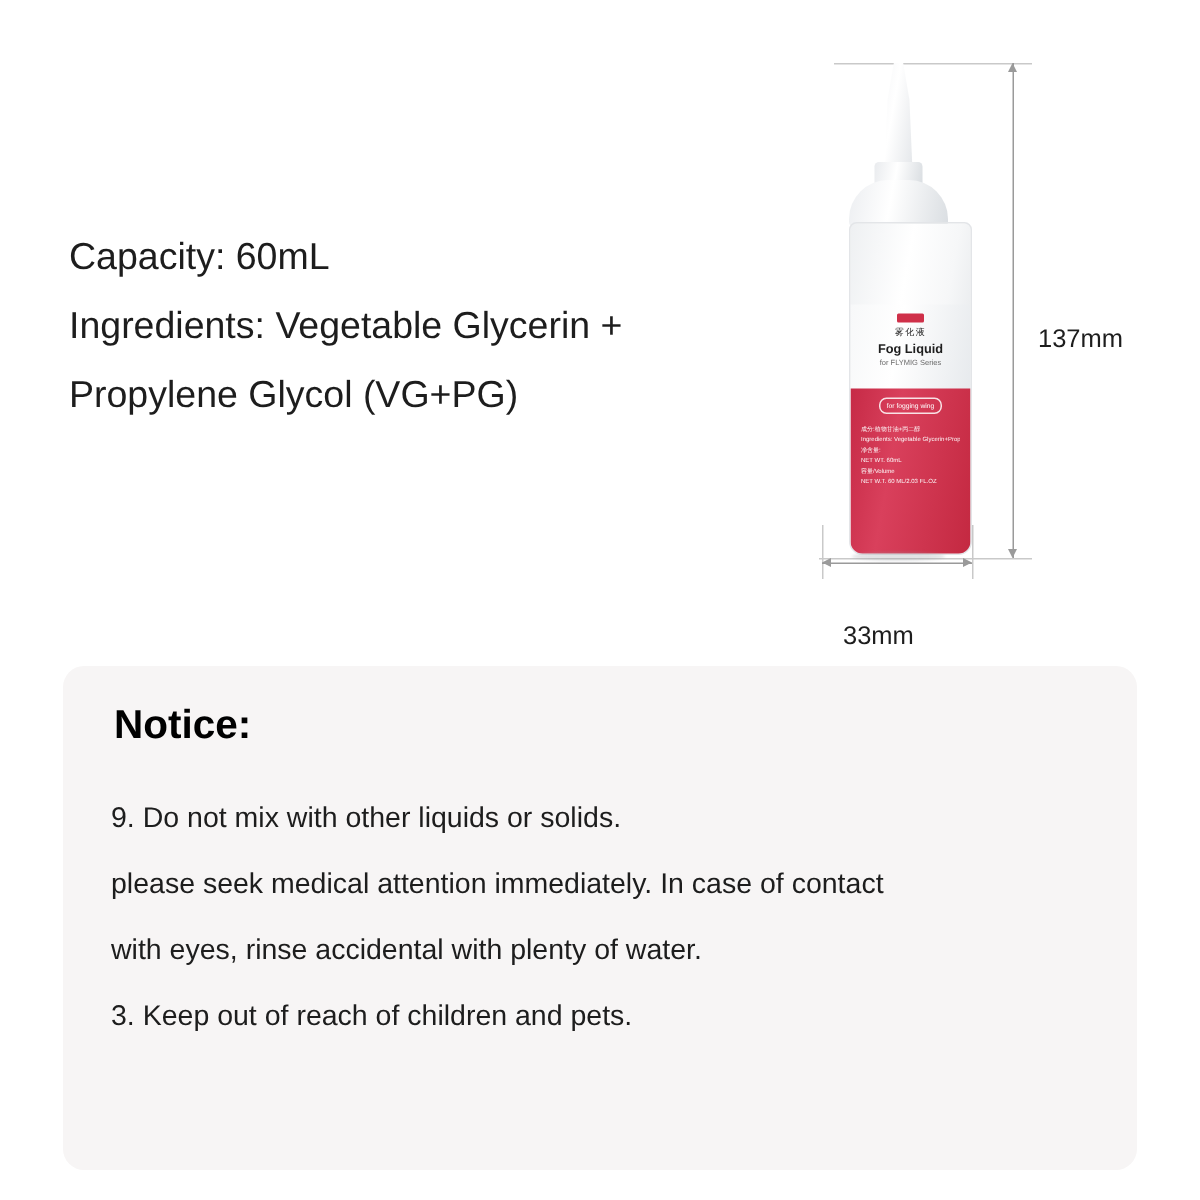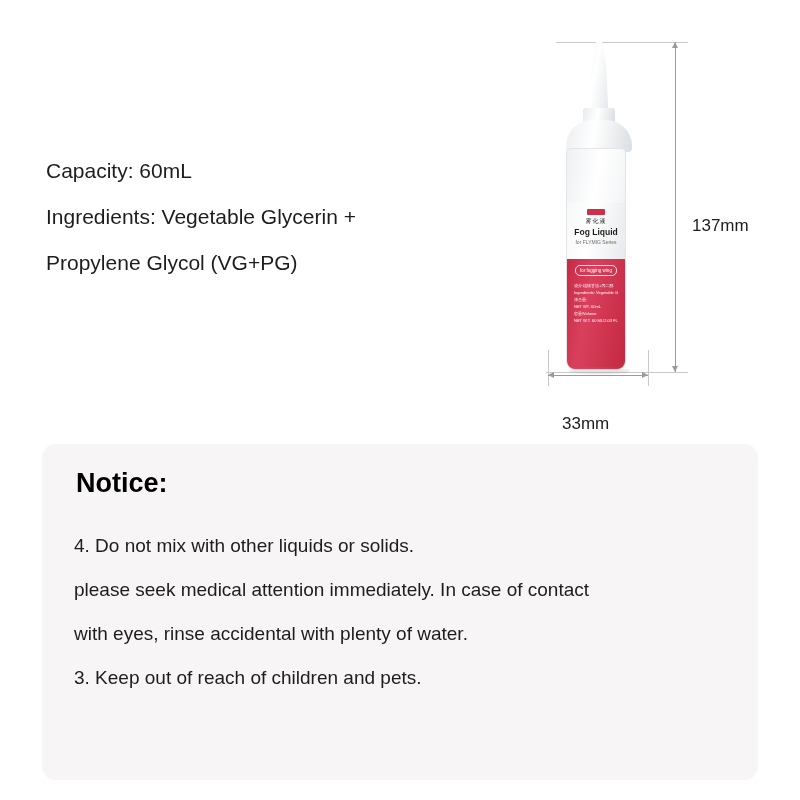--- a/index.html
+++ b/index.html
@@ -33,21 +33,21 @@
     color: #111111;
   }
 
   .spec-lines {
     position: absolute;
     left: 46px;
     top: 148px;
     width: 470px;
   }
   .spec-line {
-    font-size: 21px;
+    font-size: 25px;
     color: #1d1d1d;
     line-height: 46px;
     white-space: nowrap;
   }
 
   
   .product-area {
     position: absolute;
     left: 520px;
     top: 20px;
@@ -144,21 +144,21 @@
     top: 78px;
     width: 66px;
     height: 32px;
     background: linear-gradient(100deg,#eceef1 0%,#ffffff 42%,#dadee2 100%);
     border-radius: 26px 26px 4px 4px;
   }
   .body {
     position: absolute;
     left: 10px;
     top: 106px;
-    width: 60px;
+    width: 82px;
     height: 222px;
     background: linear-gradient(100deg,#eef0f2 0%,#ffffff 36%,#f6f7f8 62%,#d9dde1 100%);
     border-radius: 5px 5px 9px 9px;
     border: 1px solid #e3e5e8;
     box-sizing: border-box;
     overflow: hidden;
   }
   .label-white {
     position: absolute;
     left: 0;
@@ -330,20 +330,20 @@
         </div>
         <div class="liquid-bottom"></div>
       </div>
       <div class="base-shadow"></div>
     </div>
   </div>
 
   <div class="notice">
     <div class="notice-title">Notice:</div>
     <div class="notice-list">
-      <div class="notice-item">4. Do not mix with other liquids or solids.</div>
+      <div class="notice-item">9. Do not mix with other liquids or solids.</div>
       <div class="notice-item">please seek medical attention immediately. In case of contact</div>
       <div class="notice-item">with eyes, rinse accidental with plenty of water.</div>
       <div class="notice-item">3. Keep out of reach of children and pets.</div>
     </div>
   </div>
 
 </div>
 
 </body></html>

